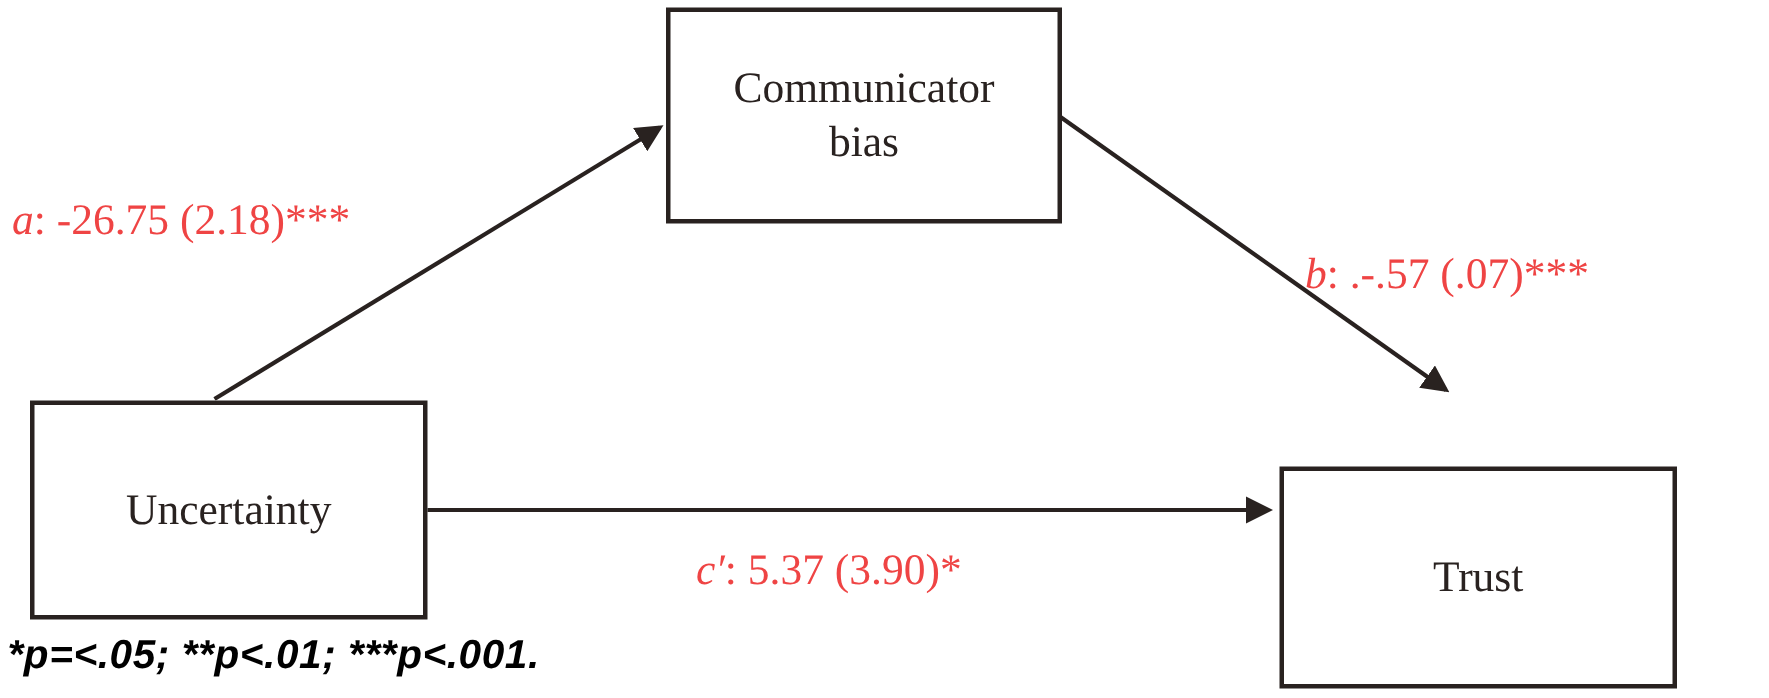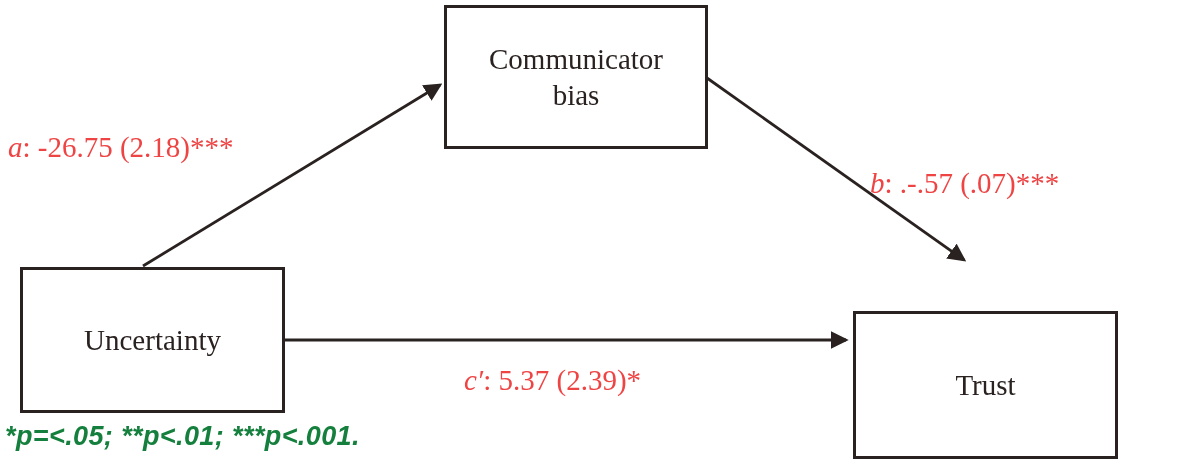--- a/index.html
+++ b/index.html
@@ -43,21 +43,21 @@
   .plabel-b { left: 870px; top: 133px; margin-top: 34px; }
   .plabel-c { left: 464px; top: 364px; }
   .footnote {
     position: absolute;
     left: 5px; top: 421px;
     font-family: "Liberation Sans", sans-serif;
     font-style: italic;
     font-weight: 600;
     font-size: 27px;
     letter-spacing: 0.4px;
-    color: #15803d;
+    color: #000000;
     white-space: nowrap;
   }
 </style>
 </head>
 <body>
 
 <div class="canvas">
 
   <svg class="arrows" viewBox="0 0 1179 465" aria-hidden="true">
     <defs>
@@ -84,18 +84,18 @@
 
   <div class="plabel plabel-a">
     <span class="pletter">a</span><span>: -26.75 (2.18)***</span>
   </div>
 
   <div class="plabel plabel-b">
     <span class="pletter">b</span><span>: .-.57 (.07)***</span>
   </div>
 
   <div class="plabel plabel-c">
-    <span class="pletter">c′</span><span>: 5.37 (2.39)*</span>
+    <span class="pletter">c′</span><span>: 5.37 (3.90)*</span>
   </div>
 
   <div class="footnote">*p=&lt;.05; **p&lt;.01; ***p&lt;.001.</div>
 
 </div>
 
 </body></html>

